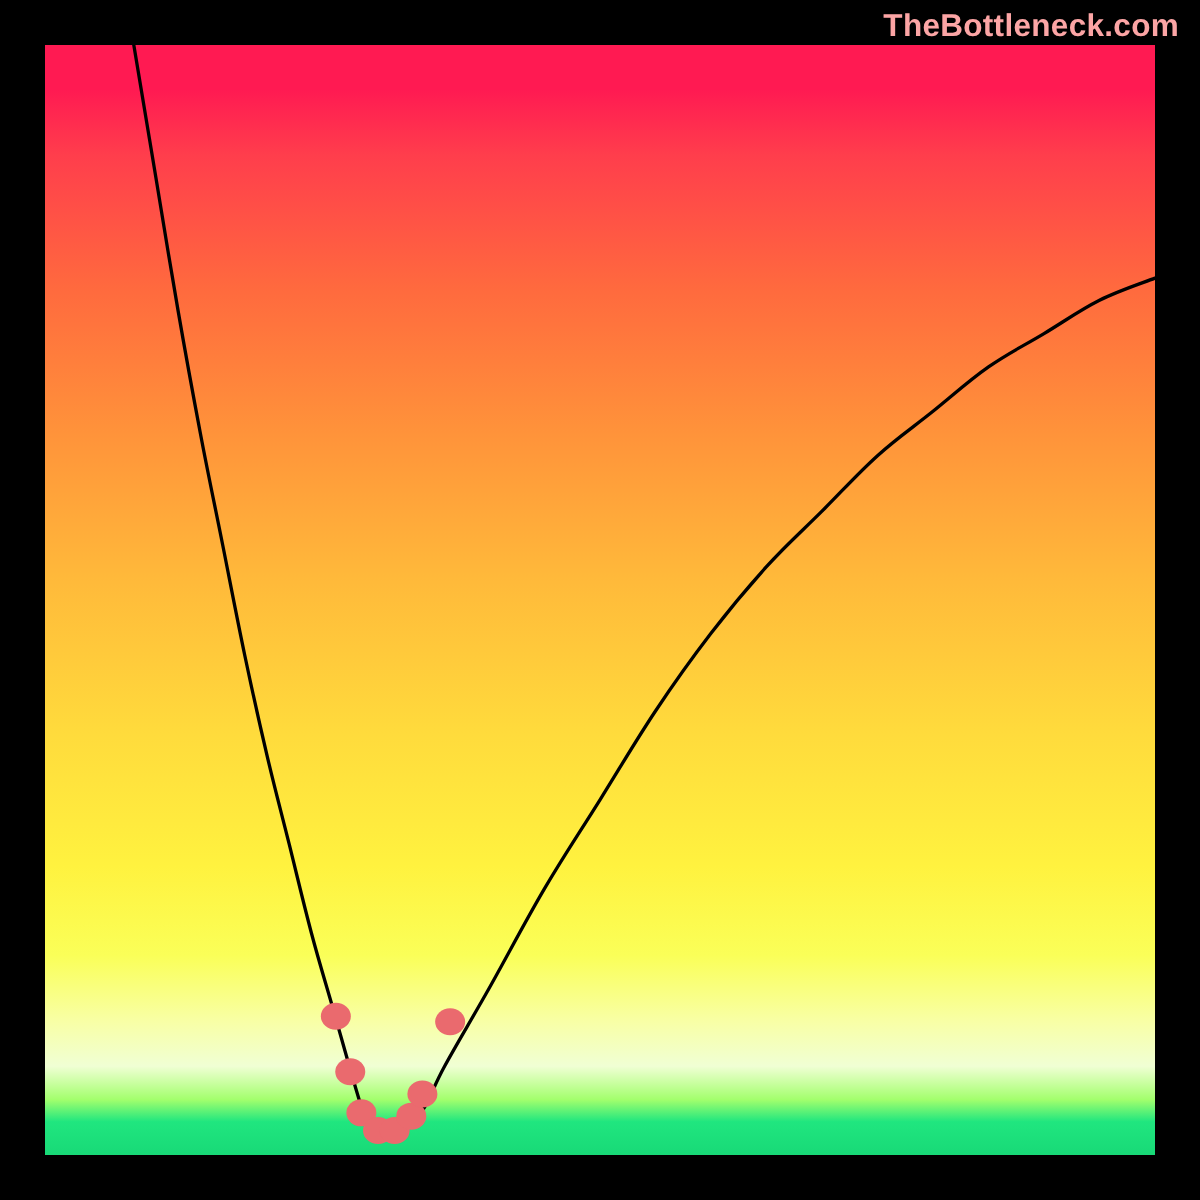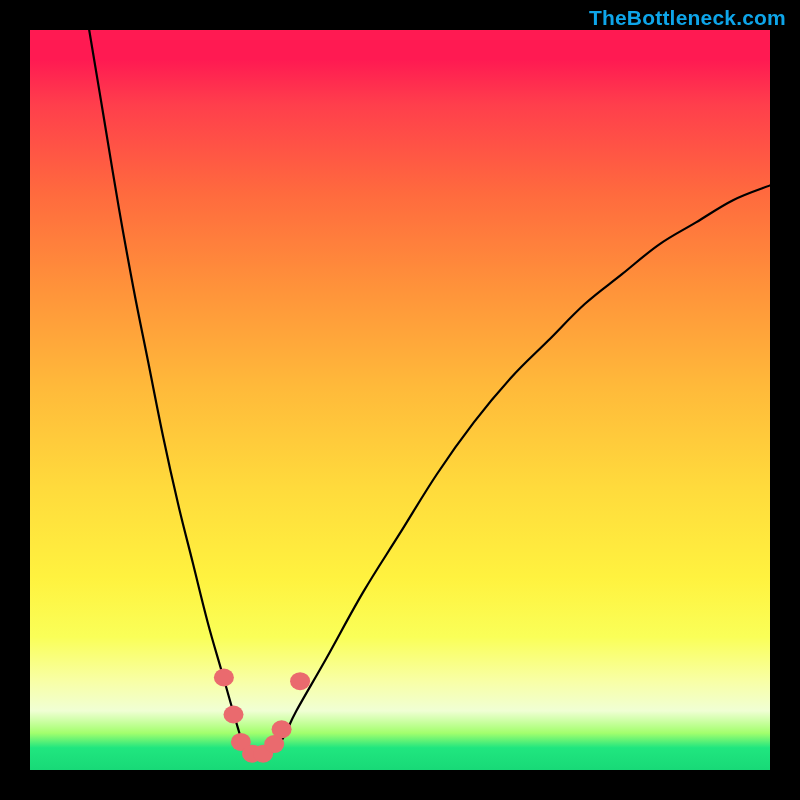--- a/index.html
+++ b/index.html
@@ -39,21 +39,21 @@
       #f0ffd4 92%,
       #a3ff6d 95%,
       #20e67f 97%,
       #18d977 100%
     );
   }
   .watermark {
     position: absolute;
     top: 6px;
     right: 14px;
-    color: #0ea5e9;
+    color: #fca5a5;
     font-size: 21px;
     font-weight: 600;
     letter-spacing: 0.2px;
     user-select: none;
   }
   svg.curve {
     position: absolute;
     left: 0;
     top: 0;
     width: 740px;

